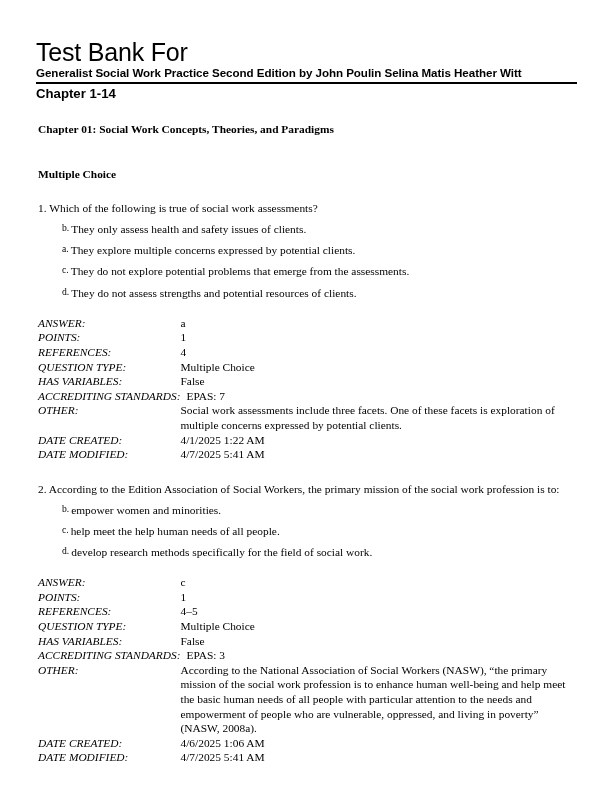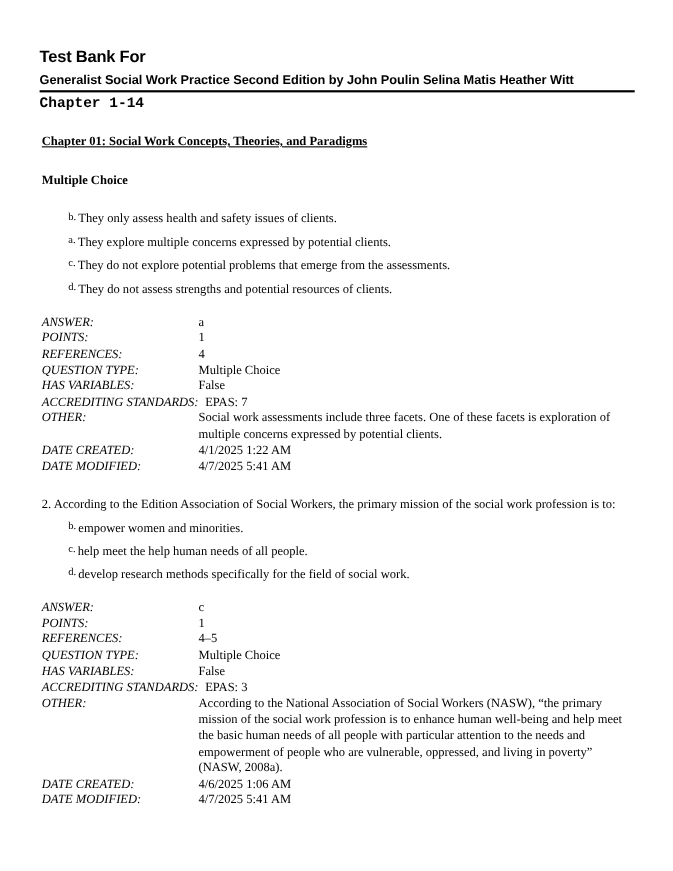--- a/index.html
+++ b/index.html
@@ -26,56 +26,55 @@
   .content {
     position: absolute;
     left: 36px;
     top: 40px;
     width: 542px;
   }
 
   
   .masthead-title {
     font-family: "Liberation Sans", sans-serif;
-    font-weight: bold;
-    font-size: 15px;
+    font-weight: normal;
+    font-size: 25px;
     line-height: 24px;
     letter-spacing: -0.2px;
     margin: 0 0 2px 0;
   }
   .masthead-sub {
     font-family: "Liberation Sans", sans-serif;
     font-size: 11.6px;
     line-height: 14px;
     margin: 0 0 2px 0;
     letter-spacing: -0.05px;
     font-weight: bold;
   }
   .masthead-rule {
     border: 0;
     border-top: 2.2px solid #000;
     margin: 2px 0 2px 0;
     width: 541px;
   }
   .masthead-chapter {
-    font-family: Liberation Mono, monospace;
+    font-family: Liberation Sans, sans-serif;
     font-weight: bold;
     font-size: 13.2px;
     line-height: 16px;
     margin: 0 0 0 0;
   }
 
   
   .chapter-heading {
     font-family: "Liberation Serif", serif;
     font-weight: bold;
     font-size: 11.4px;
     line-height: 14px;
-    text-decoration: underline;
-    margin: 20px 0 3px 2px;
+    margin: 20px 0 13px 2px;
     display: inline-block;
   }
   .section-heading {
     font-family: "Liberation Serif", serif;
     font-weight: bold;
     font-size: 11.4px;
     line-height: 14px;
     margin: 18px 0 0 2px;
   }
 
@@ -150,20 +149,24 @@
       <div class="masthead-chapter">Chapter 1-14</div>
     </div>
 
     <div>
       <span class="chapter-heading">Chapter 01: Social Work Concepts, Theories, and Paradigms</span>
     </div>
 
     <div class="section-heading">Multiple Choice</div>
 
     <div class="question-block">
+      <p class="question-stem">
+        <span>1.</span>
+        <span>Which of the following is true of social work assessments?</span>
+      </p>
       <ul class="options">
         <li class="option">
           <span class="option-letter">b.</span><span>They only assess health and safety issues of clients.</span>
         </li>
         <li class="option">
           <span class="option-letter">a.</span><span>They explore multiple concerns expressed by potential clients.</span>
         </li>
         <li class="option">
           <span class="option-letter">c.</span><span>They do not explore potential problems that emerge from the assessments.</span>
         </li>

